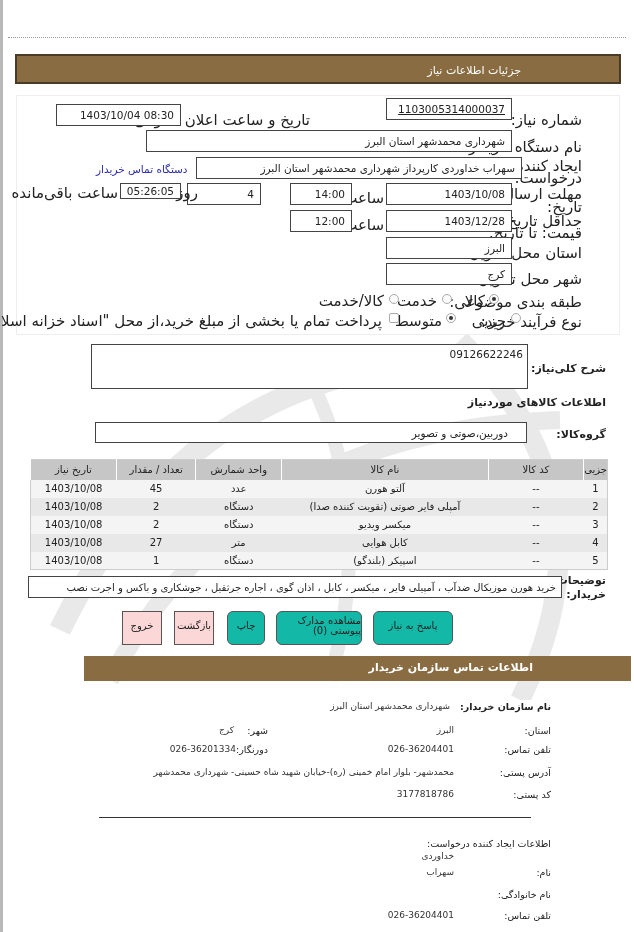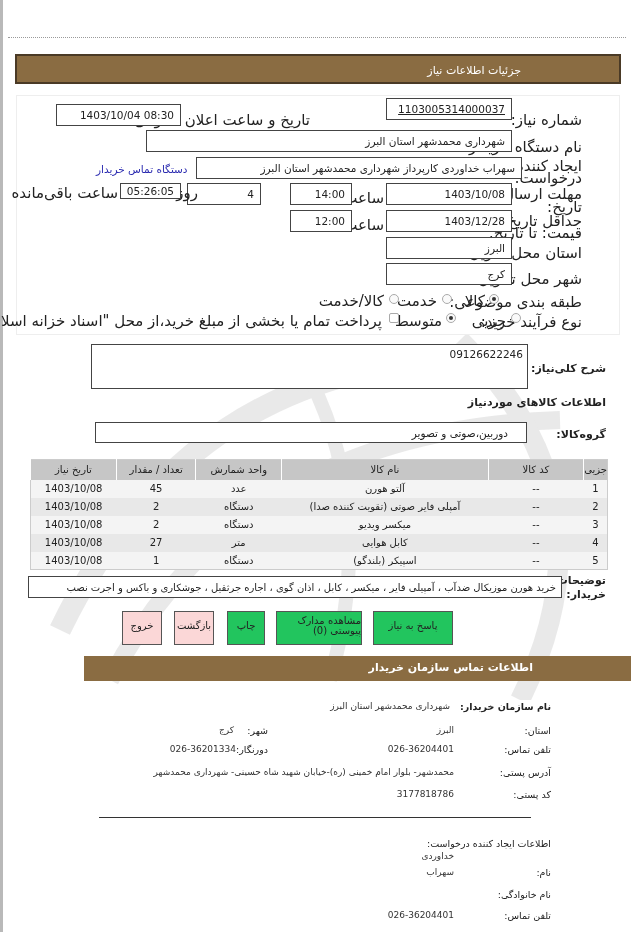--- a/index.html
+++ b/index.html
@@ -19,21 +19,21 @@
   .radio.on::after { content: ""; position: absolute; left: 2px; top: 2px; width: 4px; height: 4px; border-radius: 50%; background: #333; }
   .chk { position: absolute; width: 10px; height: 10px; border: 1px solid #aaa; background: #fff; border-radius: 2px; }
   .bold { font-weight: bold; }
   .descbox { position: absolute; left: 91px; top: 344px; width: 437px; height: 45px; border: 1px solid #444; background: #fff; font-size: 10.5px; padding: 3px 4px; line-height: 13px; text-align: right; }
   table.items { position: absolute; left: 30px; top: 459px; width: 578px; border-collapse: collapse; font-size: 10px; direction: rtl; border: 1px solid #ccc; }
   table.items th { background: #c6c6c6; height: 20px; font-weight: normal; color: #222; border-left: 1px solid #fff; }
   table.items td { height: 18px; text-align: center; }
   table.items tr.odd td { background: #f4f4f4; }
   table.items tr.even td { background: #e8e8e8; }
   .btn { position: absolute; top: 611px; height: 34px; border: 1px solid #555; font-size: 10px; display: flex; align-items: center; justify-content: center; cursor: pointer; line-height: 1; padding-bottom: 5px; }
-  .btn.green { background: #22c55e; }
+  .btn.green { background: #14b8a6; border-radius: 6px; }
   .btn.red { background: #fbd7d7; }
   .hdr2 { left: 84px; top: 656px; width: 547px; height: 25px; border: none; }
   .hdr2 span { position: absolute; right: 98px; top: 5px; font-size: 11px; font-weight: bold; }
   .ci-lbl { position: absolute; font-size: 9.5px; color: #222; white-space: nowrap; }
   .ci-val { position: absolute; font-size: 9px; color: #333; white-space: nowrap; }
   .sep { position: absolute; left: 99px; top: 817px; width: 432px; border-top: 1px solid #333; }
   .watermark { position: absolute; left: 0; top: 300px; width: 634px; height: 400px; pointer-events: none; opacity: 0.18; }
 </style>
 </head>
 <body>

